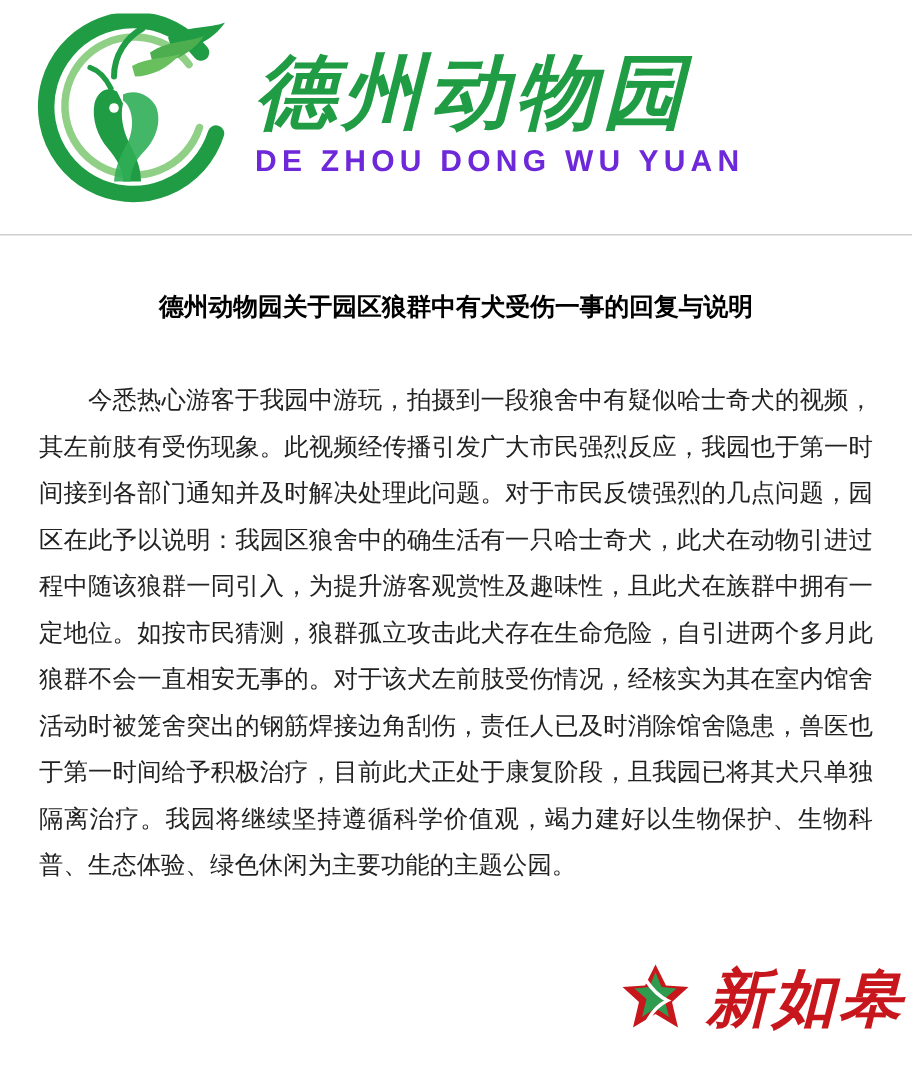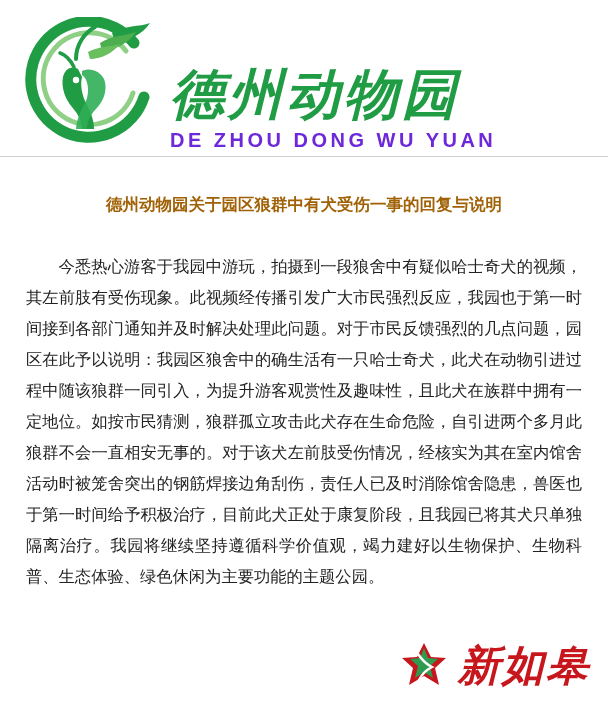--- a/index.html
+++ b/index.html
@@ -14,21 +14,21 @@
     overflow: hidden;
     position: relative;
   }
 
   
   .header {
     position: relative;
     height: 152px;
     padding: 0;
     display: flex;
-    align-items: flex-end;
+    align-items: center;
   }
   .logo-mark {
     position: relative;
     width: 150px;
     height: 135px;
     margin-left: 16px;
     flex: 0 0 auto;
   }
   .logo-mark svg {
     display: block;
@@ -65,42 +65,42 @@
     height: 1px;
     background: #cfcfcf;
     margin: 4px 0 0 0;
   }
 
   
   .doc-title {
     text-align: center;
     font-size: 16.5px;
     font-weight: bold;
-    color: #a16207;
+    color: #000000;
     margin: 36px 22px 0 22px;
     line-height: 1.5;
     font-family: "DejaVu Sans", "Liberation Sans", sans-serif;
   }
 
   
   .doc-body {
     margin: 34px 26px 0 26px;
     font-size: 16.3px;
     line-height: 31px;
     color: #222222;
     text-align: justify;
     text-justify: inter-ideograph;
     text-indent: 2em;
-    font-family: Liberation Mono, monospace;
+    font-family: Liberation Sans, sans-serif;
   }
 
   
   .footer {
     position: absolute;
-    right: 18px;
+    right: 5px;
     bottom: 18px;
     display: flex;
     align-items: center;
     gap: 8px;
   }
   .footer-mark {
     width: 52px;
     height: 52px;
     flex: 0 0 auto;
   }

